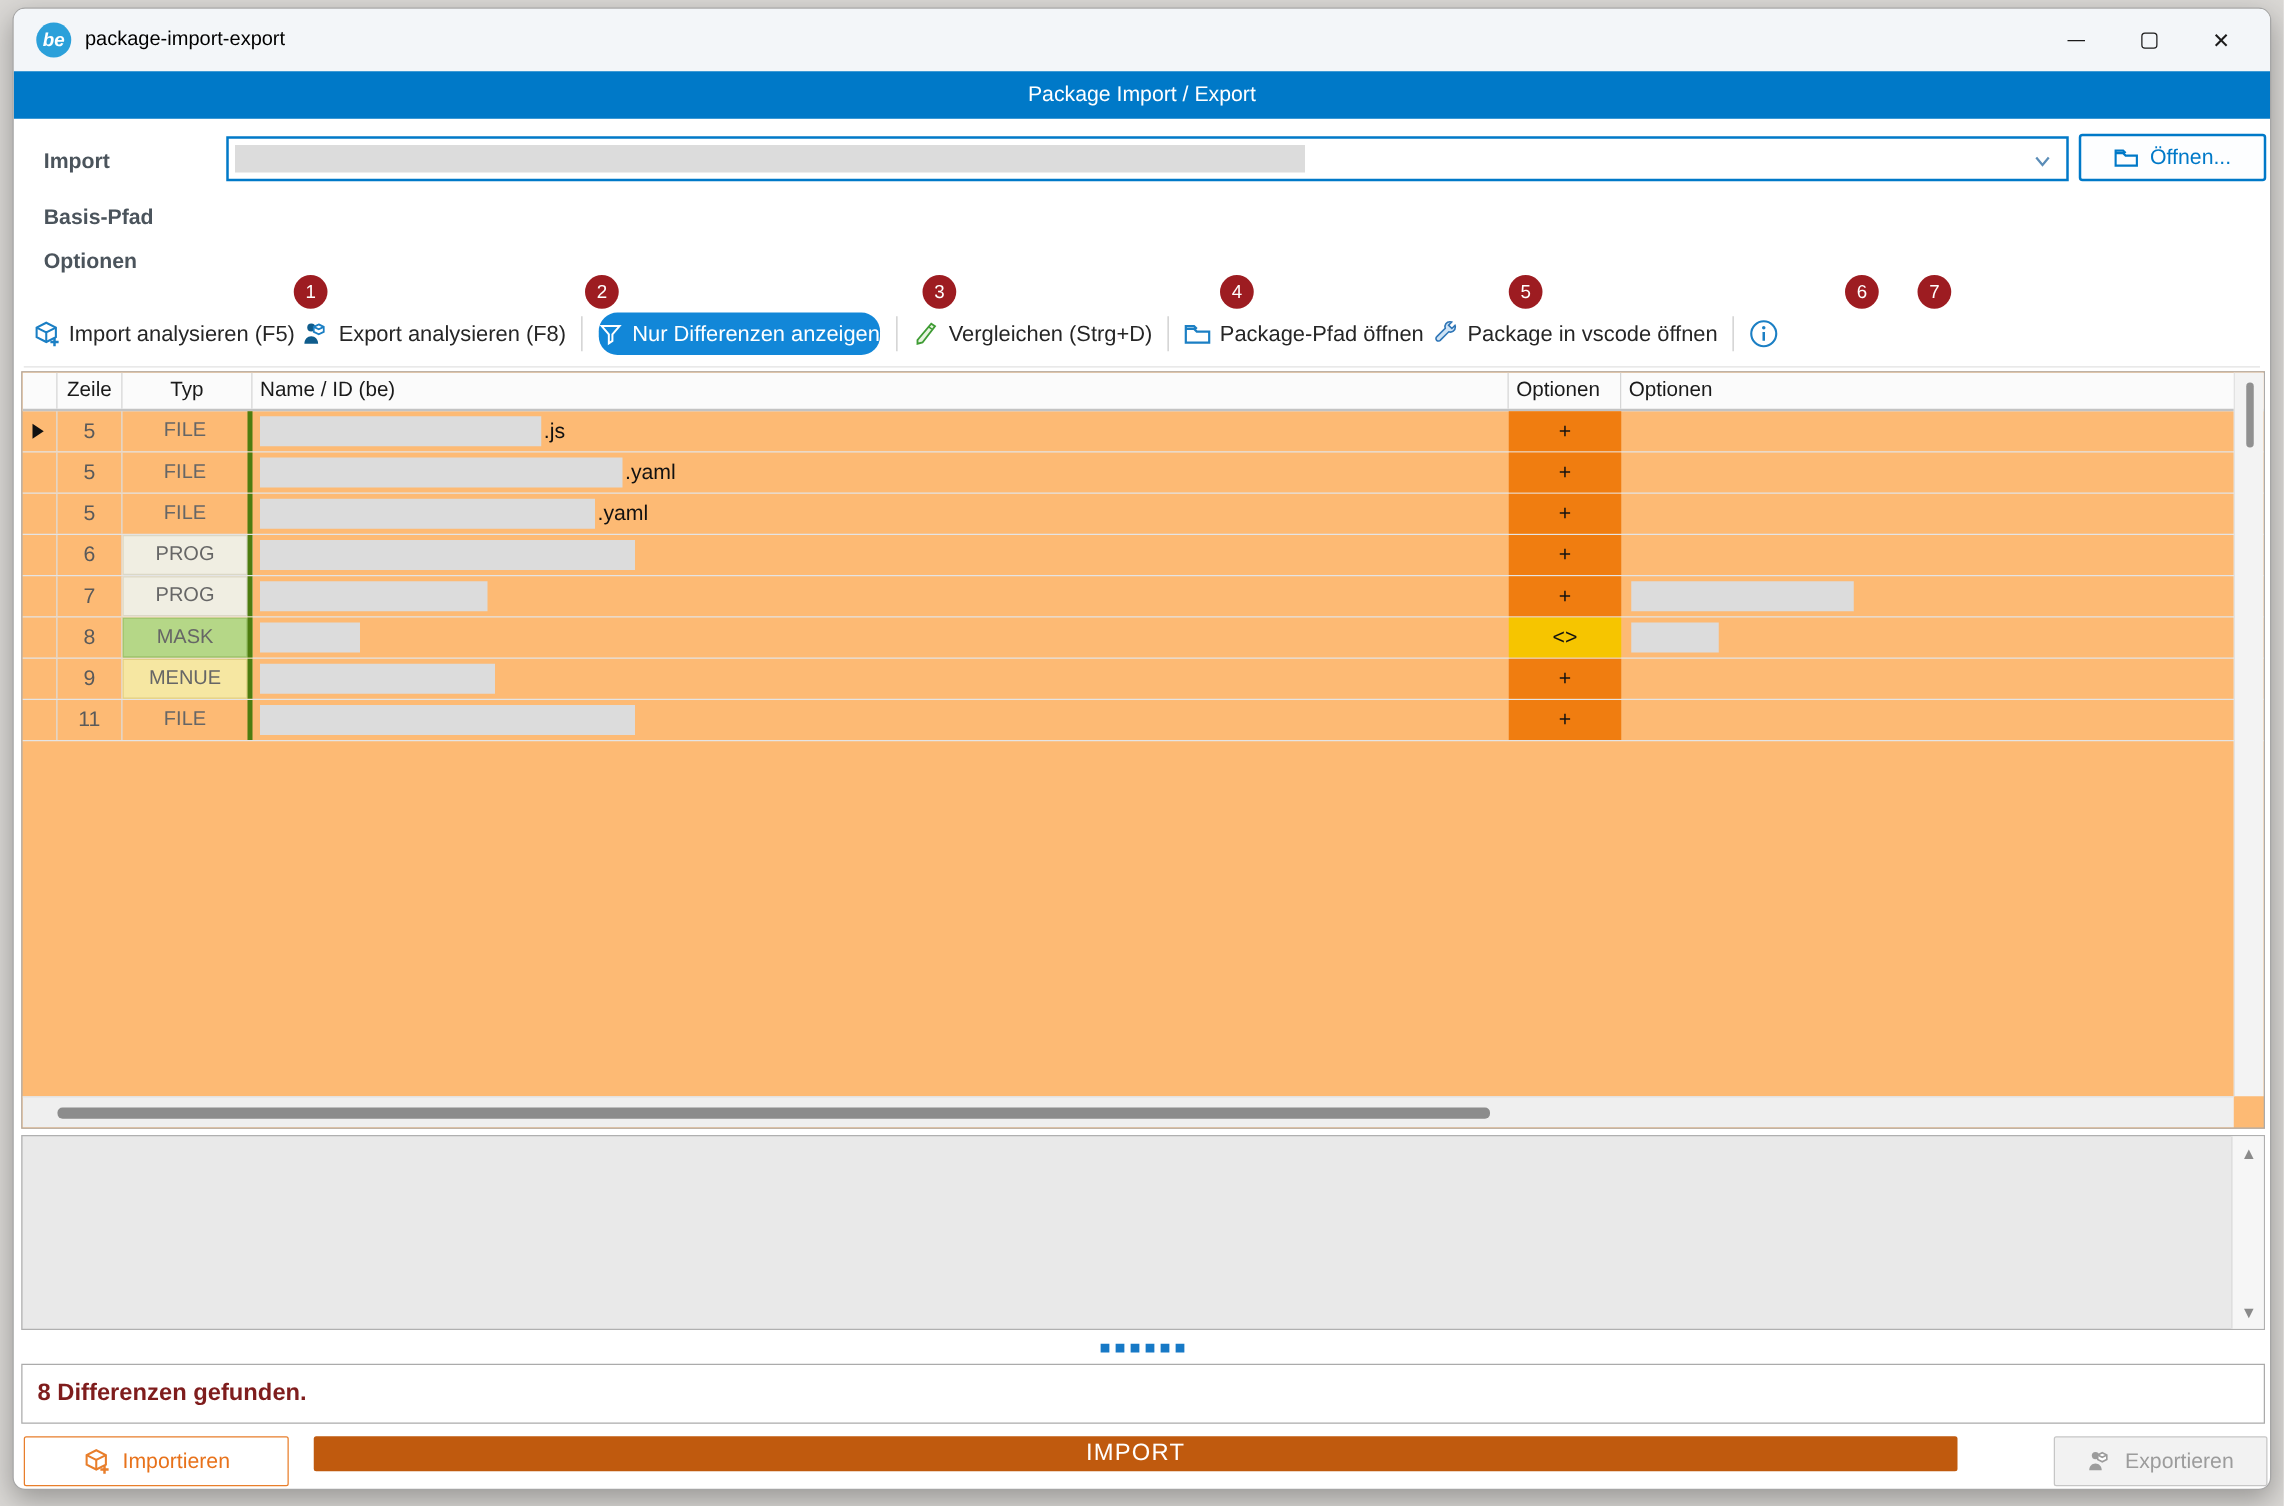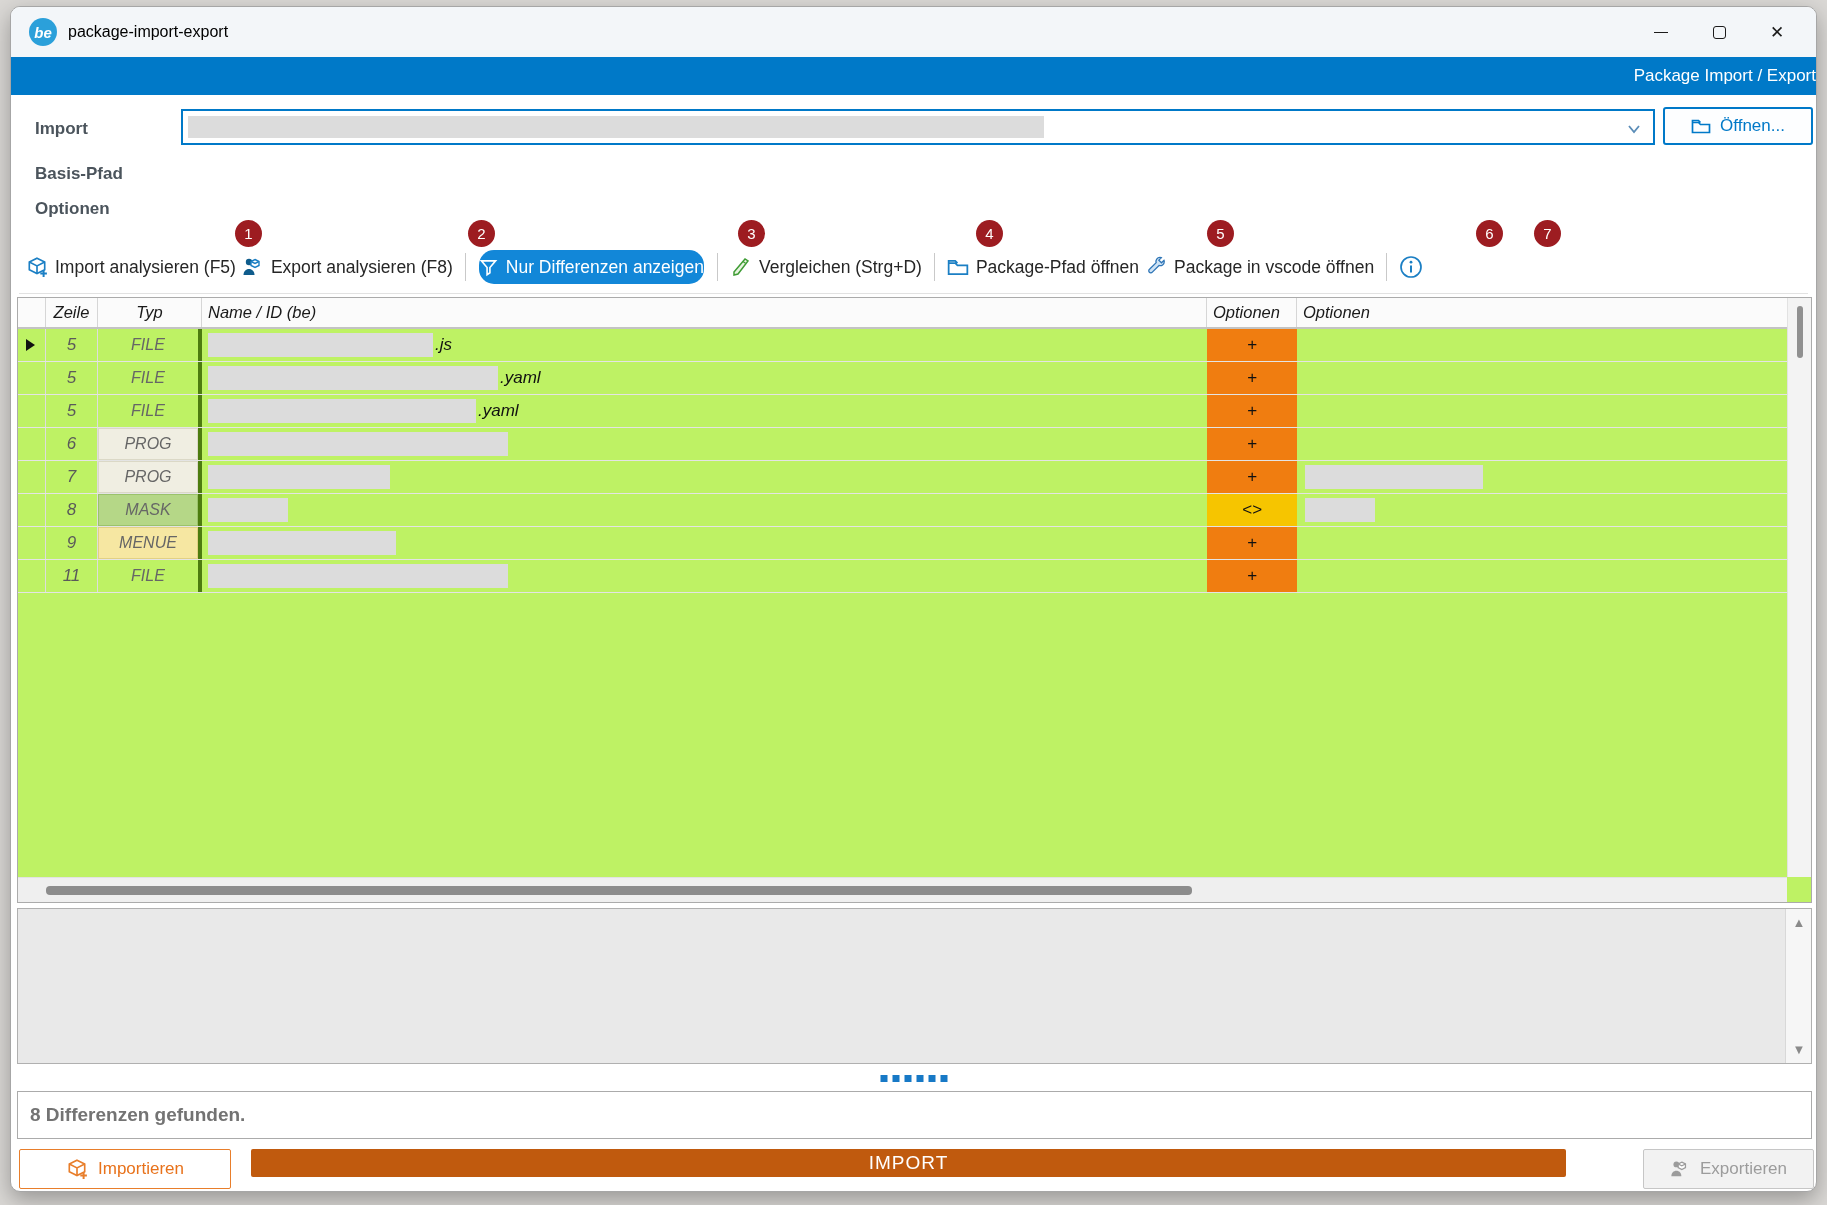--- a/index.html
+++ b/index.html
@@ -31,21 +31,21 @@
   }
   .win-btn {
     width:58px; height:42px; display:flex; align-items:center; justify-content:center;
     color:#1B1B1B; font-size:17px;
   }
   .glyph-min { display:inline-block; width:14px; height:0; border-top:1.6px solid #1B1B1B; }
   .glyph-max { display:inline-block; width:13px; height:13px; border:1.6px solid #1B1B1B; border-radius:3px; }
   
   .bluebar {
     position:absolute; left:0; top:50px; right:0; height:38px; background:#0079C8;
-    color:#fff; display:flex; align-items:center; justify-content:flex-end; font-size:17px;
+    color:#fff; display:flex; align-items:center; justify-content:center; font-size:17px;
   }
   
   .form-label { position:absolute; font-size:17px; font-weight:bold; color:#4B545C; }
   .lbl-package   { left:24px; top:112px; }
   .lbl-basispfad { left:24px; top:157px; }
   .lbl-optionen  { left:24px; top:192px; }
   .package-combo {
     position:absolute; left:170px; top:102px; width:1474px; height:36px;
     background:#fff; border:2px solid #0079C8;
   }
@@ -72,21 +72,21 @@
   }
   .badge {
     position:absolute; width:27px; height:27px; border-radius:50%;
     background:#9D1C21; color:#fff; font-size:15px;
     display:flex; align-items:center; justify-content:center; z-index:5;
   }
   .tb-bottom-line { position:absolute; left:8px; right:8px; top:286px; height:1px; background:#E2E2E2; }
   
   .dtable {
     position:absolute; left:6px; top:290px; width:1795px; height:606px;
-    border:1px solid #ABABAB; background:#bef264; overflow:hidden;font-style:italic;
+    border:1px solid #ABABAB; background:#fdba74; overflow:hidden;
   }
   .thead {
     display:flex; height:31px; background:#FBFBFB;
     border-bottom:2px solid #C3C3C3; font-size:16.5px; color:#1A1A1A;
   }
   .thead .hc { display:flex; align-items:center; border-right:1px solid #D6D6D6; padding:0 6px; }
   .hc-gutter { width:28px; border-right:1px solid #D6D6D6; }
   .hc-zeile  { width:52px; justify-content:center; }
   .hc-typ    { width:104px; justify-content:center; }
   .hc-name   { width:1005px; }
@@ -133,21 +133,21 @@
   .arr-up { top:6px; } .arr-down { bottom:6px; }
   
   .grip { position:absolute; top:1068px; left:50%; transform:translateX(-50%); display:flex; gap:5px; }
   .grip i { width:7px; height:7px; background:#1779C6; }
   
   .statusbox {
     position:absolute; left:6px; top:1084px; width:1795px; height:48px;
     background:#FFFFFF; border:1px solid #ABABAB;
     display:flex; align-items:center; padding-left:12px;
   }
-  .status-text { color:#737373; font-weight:bold; font-size:19px; }
+  .status-text { color:#7f1d1d; font-weight:bold; font-size:19px; }
   
   .btn-importieren {
     position:absolute; left:8px; top:1142px; width:212px; height:40px;
     background:#fff; border:1.5px solid #E87E2B; border-radius:2px;
     display:flex; align-items:center; justify-content:center; gap:10px;
     color:#E8721B; font-size:17px;
   }
   .btn-import-big {
     position:absolute; left:240px; top:1142px; width:1315px; height:28px;
     background:#C05A0E; border-radius:2px; color:#FFFFFF; font-size:19px;

